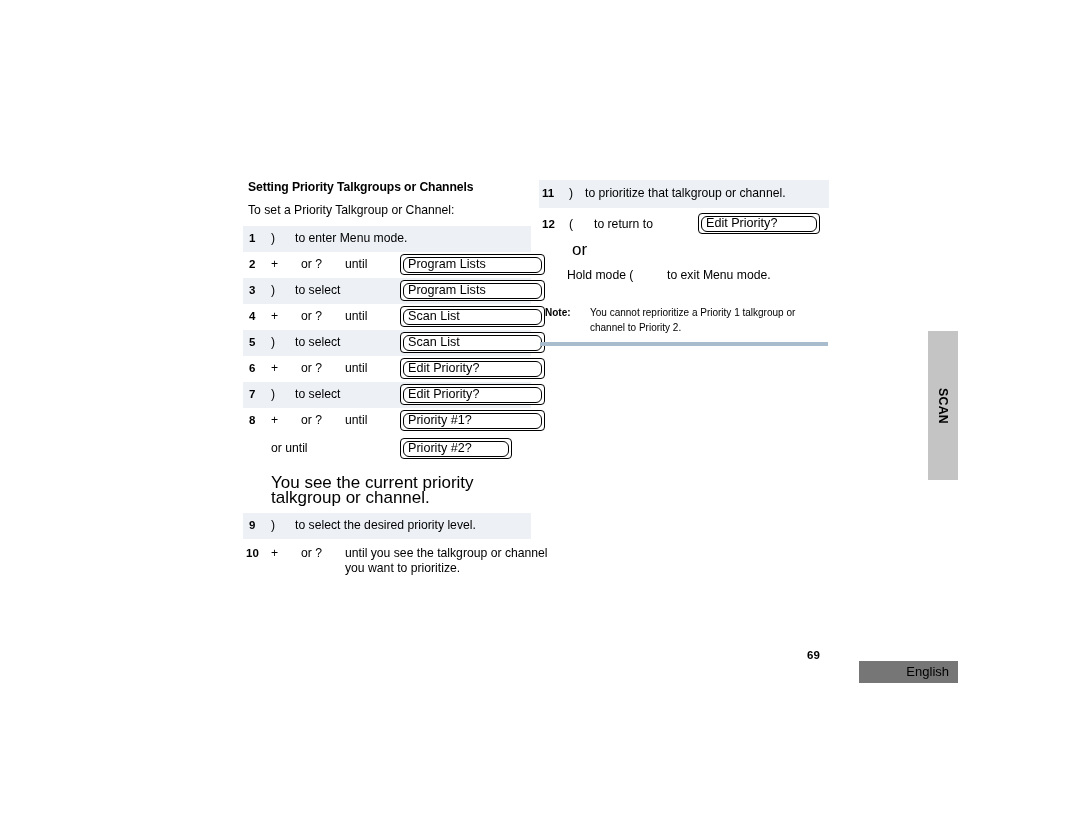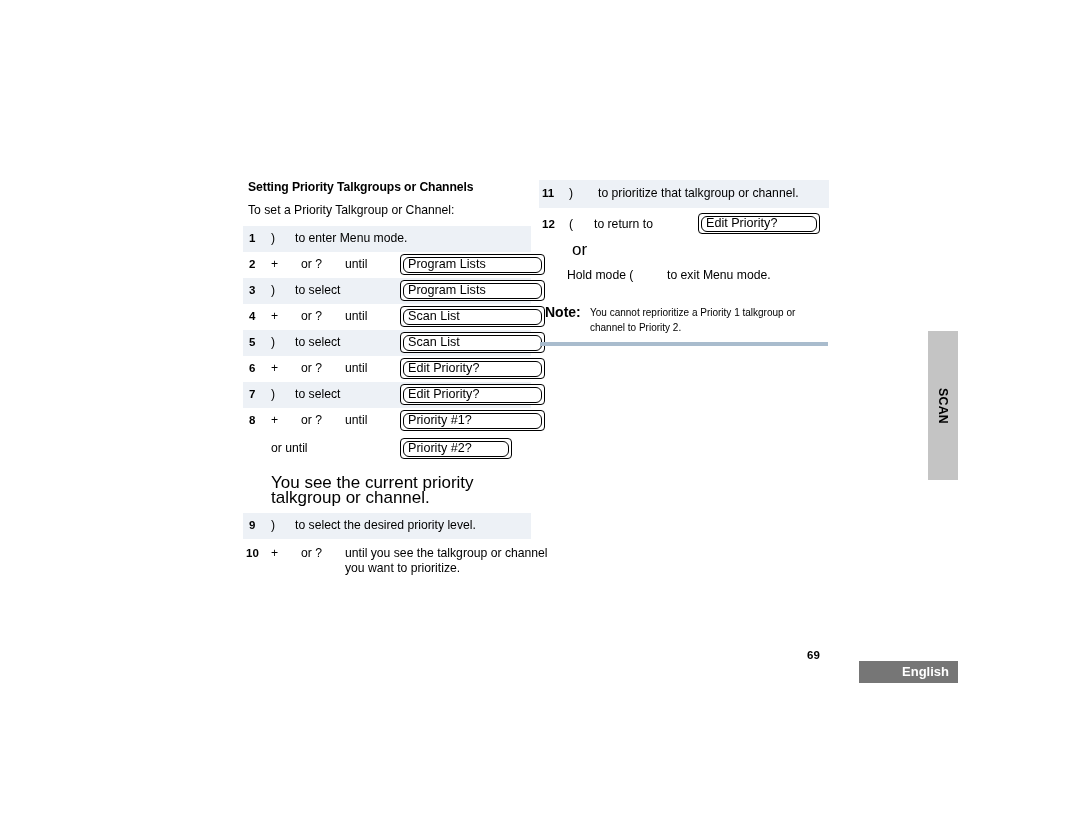--- a/index.html
+++ b/index.html
@@ -162,21 +162,21 @@
   .note {
     position: relative;
     margin-top: 13px;
     margin-left: 1px;
     min-height: 30px;
   }
   .note-label {
     position: absolute;
     left: 5px;
     top: 0;
-    font-size: 14px;
+    font-size: 10px;
     font-weight: bold;
     line-height: 15px;
   }
   .note-body {
     position: absolute;
     left: 50px;
     top: 0;
     width: 236px;
     font-size: 10px;
     line-height: 15px;
@@ -221,23 +221,23 @@
     font-weight: bold;
     line-height: 14px;
   }
   .lang-badge {
     position: absolute;
     left: 859px;
     top: 661px;
     width: 99px;
     height: 22px;
     background: #767676;
-    color: #ffffff;
+    color: #000000;
     font-size: 13px;
-    font-weight: bold;
+    font-weight: normal;
     line-height: 22px;
     text-align: right;
     padding-right: 9px;
     box-sizing: border-box;
     padding-left: 24px;
   }
 </style>
 </head>
 <body>
 
@@ -350,21 +350,21 @@
     </div>
   </div>
 
   <div class="col-right">
     <div class="steps">
 
       <div class="row shaded" style="padding:6px 0;">
         <div class="row-inner">
           <span class="num wide">11</span>
           <span class="key" style="left:30px;">)</span>
-          <span class="desc" style="left:59px;">to prioritize that talkgroup or channel.</span>
+          <span class="desc" style="left:46px;">to prioritize that talkgroup or channel.</span>
         </div>
       </div>
 
       <div class="row" style="padding-top:9px; padding-bottom:6px;">
         <div class="row-inner" style="height:19px;">
           <span class="num wide">12</span>
           <span class="key" style="left:30px;">(</span>
           <span class="desc" style="left:55px;">to return to</span>
           <span class="lcd lcd-r">Edit Priority?</span>
         </div>

